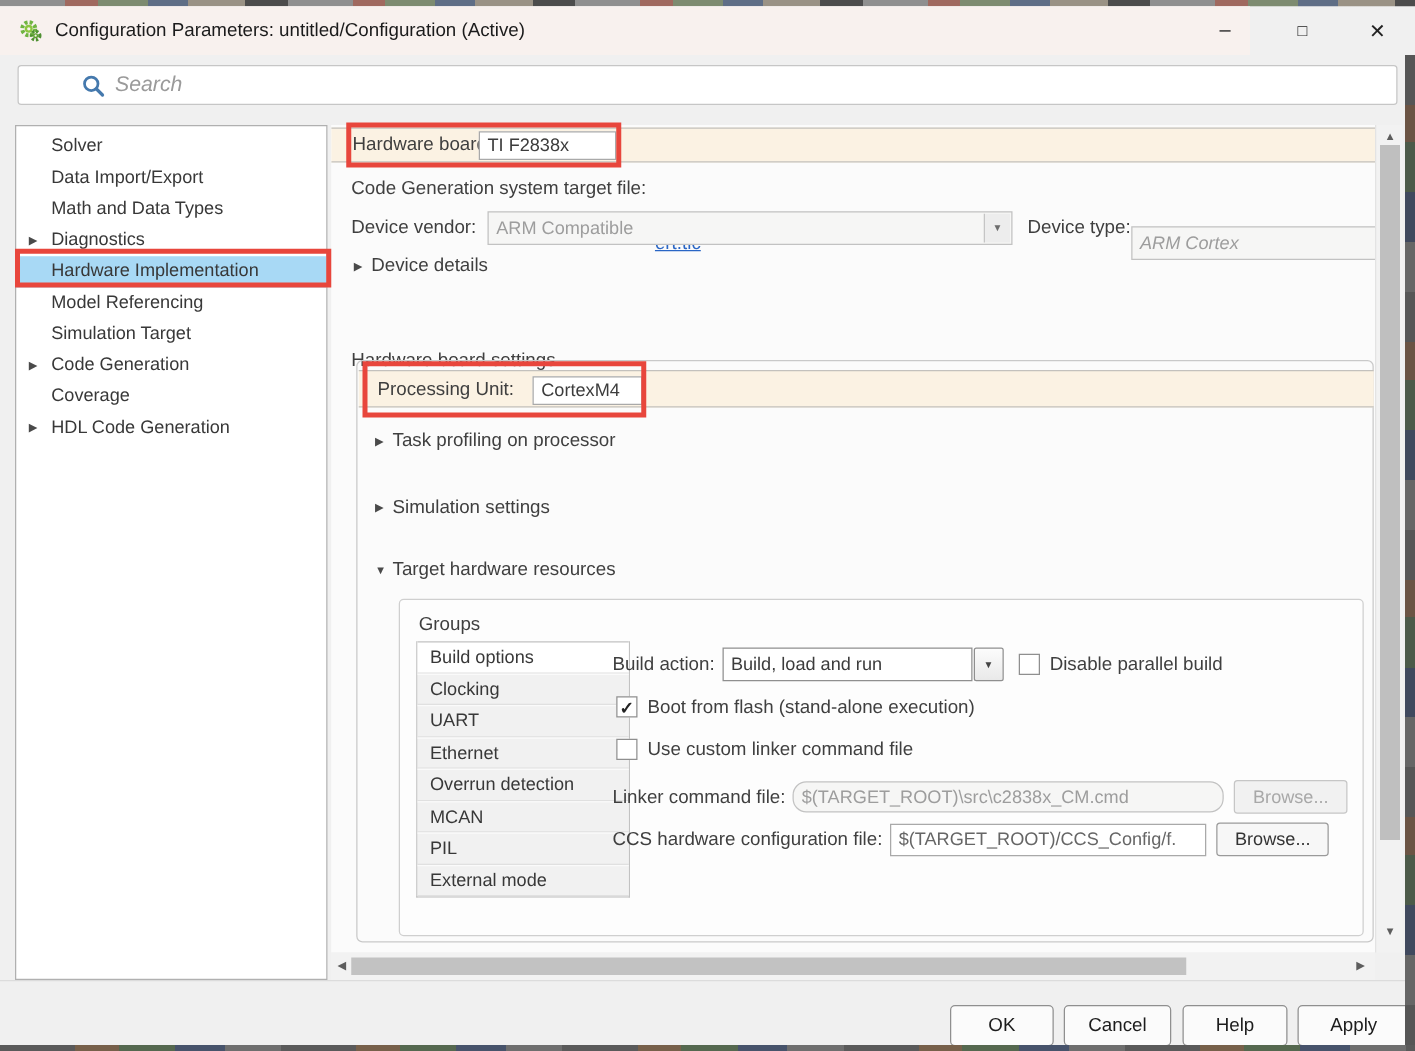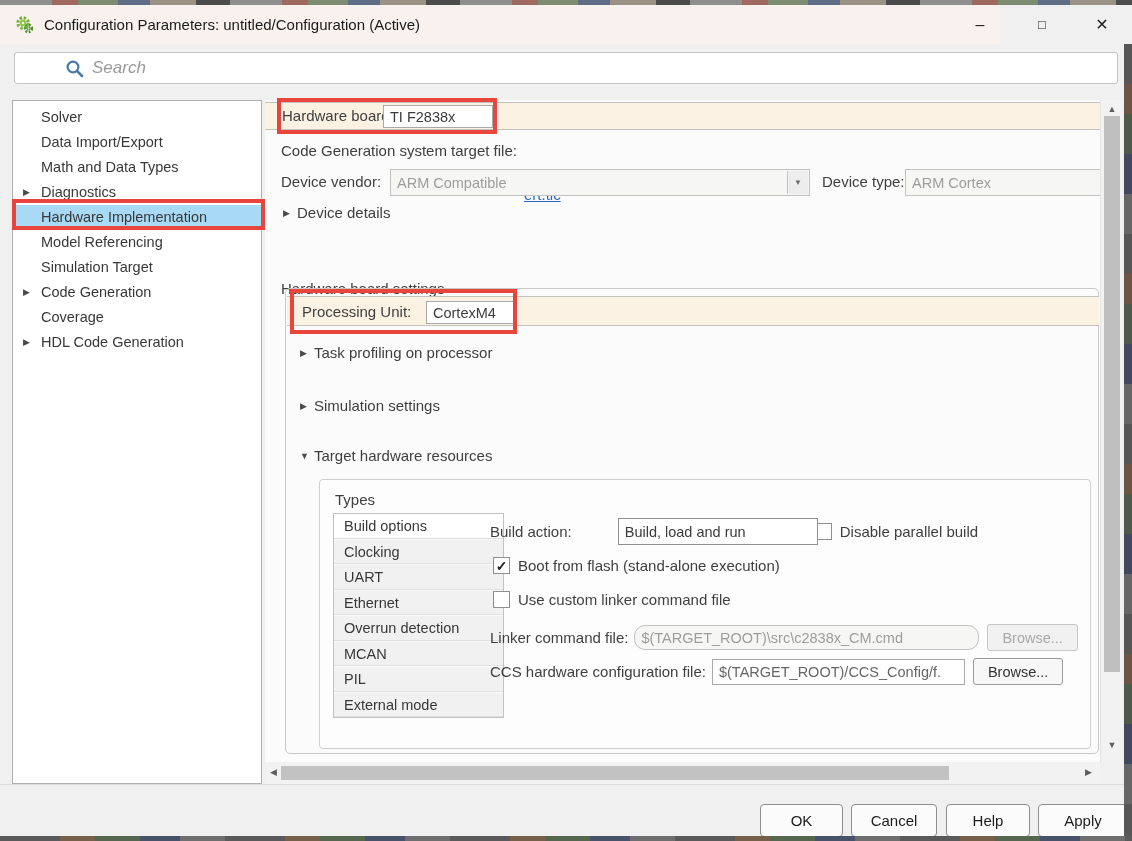--- a/index.html
+++ b/index.html
@@ -45,21 +45,21 @@
   .tgt-row { position:absolute; left:16px; top:42px; height:20px; display:flex; }
   .link { color:#2a66c5; text-decoration:underline; font-size:15px; margin-left:7px; cursor:pointer;margin-top:44px; }
 
   .vendor-row { position:absolute; left:0; top:68px; width:835px; height:28px; }
   .vendor-row .lbl1 { position:absolute; left:16px; top:5px; }
   .combo { position:relative; }
   .combo .arrow-btn { position:absolute; right:2px; top:2px; bottom:2px; width:21px; background:#ededed; border-left:1px solid #c5c5c5; display:flex; align-items:center; justify-content:center; font-size:8px; color:#6d6d6d; }
   .vendor-combo { position:absolute; left:125px; top:1px; width:420px; height:27px; }
   .vendor-combo .field { width:100%; height:100%; }
   .dtype-lbl { position:absolute; left:557px; top:5px; }
-  .dtype-field { position:absolute; left:640px; top:1px; width:196px; height:27px; }
+  .dtype-field { position:absolute; left:640px; top:13px; width:196px; height:27px;font-style:italic; }
 
   .disclosure { position:absolute; display:flex; align-items:center; cursor:default; }
   .disclosure .tri { font-size:9px; color:#4a4a4a; width:14px; }
   .disclosure .lbl { font-size:15px; }
   .dd { left:18px; top:104px; }
   .hbs-title { position:absolute; left:16px; top:164px; font-size:15px; color:#3f3f3f;margin-top:16px; }
 
   .fieldset { position:absolute; left:20px; top:188px; width:814px; height:466px; border:1px solid #c9c9c9; border-radius:5px; }
   .row2 { left:1px; top:7px; width:812px; height:30px; }
   .row2 .lbl { position:absolute; left:15px; top:6px; }
@@ -70,21 +70,21 @@
   .groups-lbl { position:absolute; left:15px; top:11px; font-size:15px; color:#3f3f3f; }
   .grouplist { position:absolute; left:13px; top:33px; width:171px; border:1px solid #c2c2c2; border-top:none; background:#f1f1f1; }
   .gitem { height:25.5px; line-height:25.5px; padding-left:10px; font-size:14.5px; color:#383838; background:#f1f1f1; border-bottom:1px solid #e0e0e0; border-top:1px solid #fafafa; white-space:nowrap; cursor:default; }
   .gitem.sel { background:#fff; border-top:1px solid #c2c2c2; }
 
   .crow { position:absolute; display:flex; align-items:center; }
   .cb { width:17px; height:17px; background:#fff; border:1px solid #8f8f8f; display:inline-flex; align-items:center; justify-content:center; flex:0 0 17px; }
   .cb .mark { font-size:14px; font-weight:bold; color:#222; line-height:1; }
   .cb-lbl { font-size:15px; color:#3f3f3f; margin-left:8px; white-space:nowrap; }
   .sel-box { position:relative; width:200px; height:27px; margin-left:6px; }
-  .sel-box .field { width:100%; height:100%; border-color:#8f8f8f;margin-left:40px; }
+  .sel-box .field { width:100%; height:100%; border-color:#8f8f8f; }
   .sel-arrow-btn { width:24px; height:27px; margin-left:1px; background:linear-gradient(#fcfcfc,#e9e9e9); border:1px solid #8f8f8f; border-radius:2px; display:flex; align-items:center; justify-content:center; font-size:8px; color:#444; }
   .btn { height:27px; padding:0 14px; background:#f7f7f7; border:1px solid #9a9a9a; border-radius:3px; font-size:14.5px; color:#333; display:inline-flex; align-items:center; margin-left:8px; white-space:nowrap; }
   .btn.dis { background:#f1f1f1; border-color:#c6c6c6; color:#a8a8a8; }
   .r1 { left:170px; top:38px; } .r2 { left:173px; top:77px; } .r3 { left:173px; top:111px; }
   .r4 { left:170px; top:144px; } .r5 { left:170px; top:178px; }
   .r4 .field { width:345px; height:25px; margin-left:6px;border-radius:11px; }
   .r5 .field { width:253px; height:26px; margin-left:6px; color:#666; }
 
   
   .vscroll { position:absolute; left:1100px; top:100px; width:22px; height:662px; background:#f2f2f2; border-left:1px solid #e3e3e3; }
@@ -196,21 +196,21 @@
     <div class="disclosure sec2">
       <span class="tri">▶</span>
       <span class="lbl">Simulation settings</span>
     </div>
     <div class="disclosure sec3">
       <span class="tri">▼</span>
       <span class="lbl">Target hardware resources</span>
     </div>
 
     <div class="innerbox">
-      <div class="groups-lbl">Types</div>
+      <div class="groups-lbl">Groups</div>
       <div class="grouplist">
         <div class="gitem sel">Build options</div>
         <div class="gitem">Clocking</div>
         <div class="gitem">UART</div>
         <div class="gitem">Ethernet</div>
         <div class="gitem">Overrun detection</div>
         <div class="gitem">MCAN</div>
         <div class="gitem">PIL</div>
         <div class="gitem">External mode</div>
       </div>

